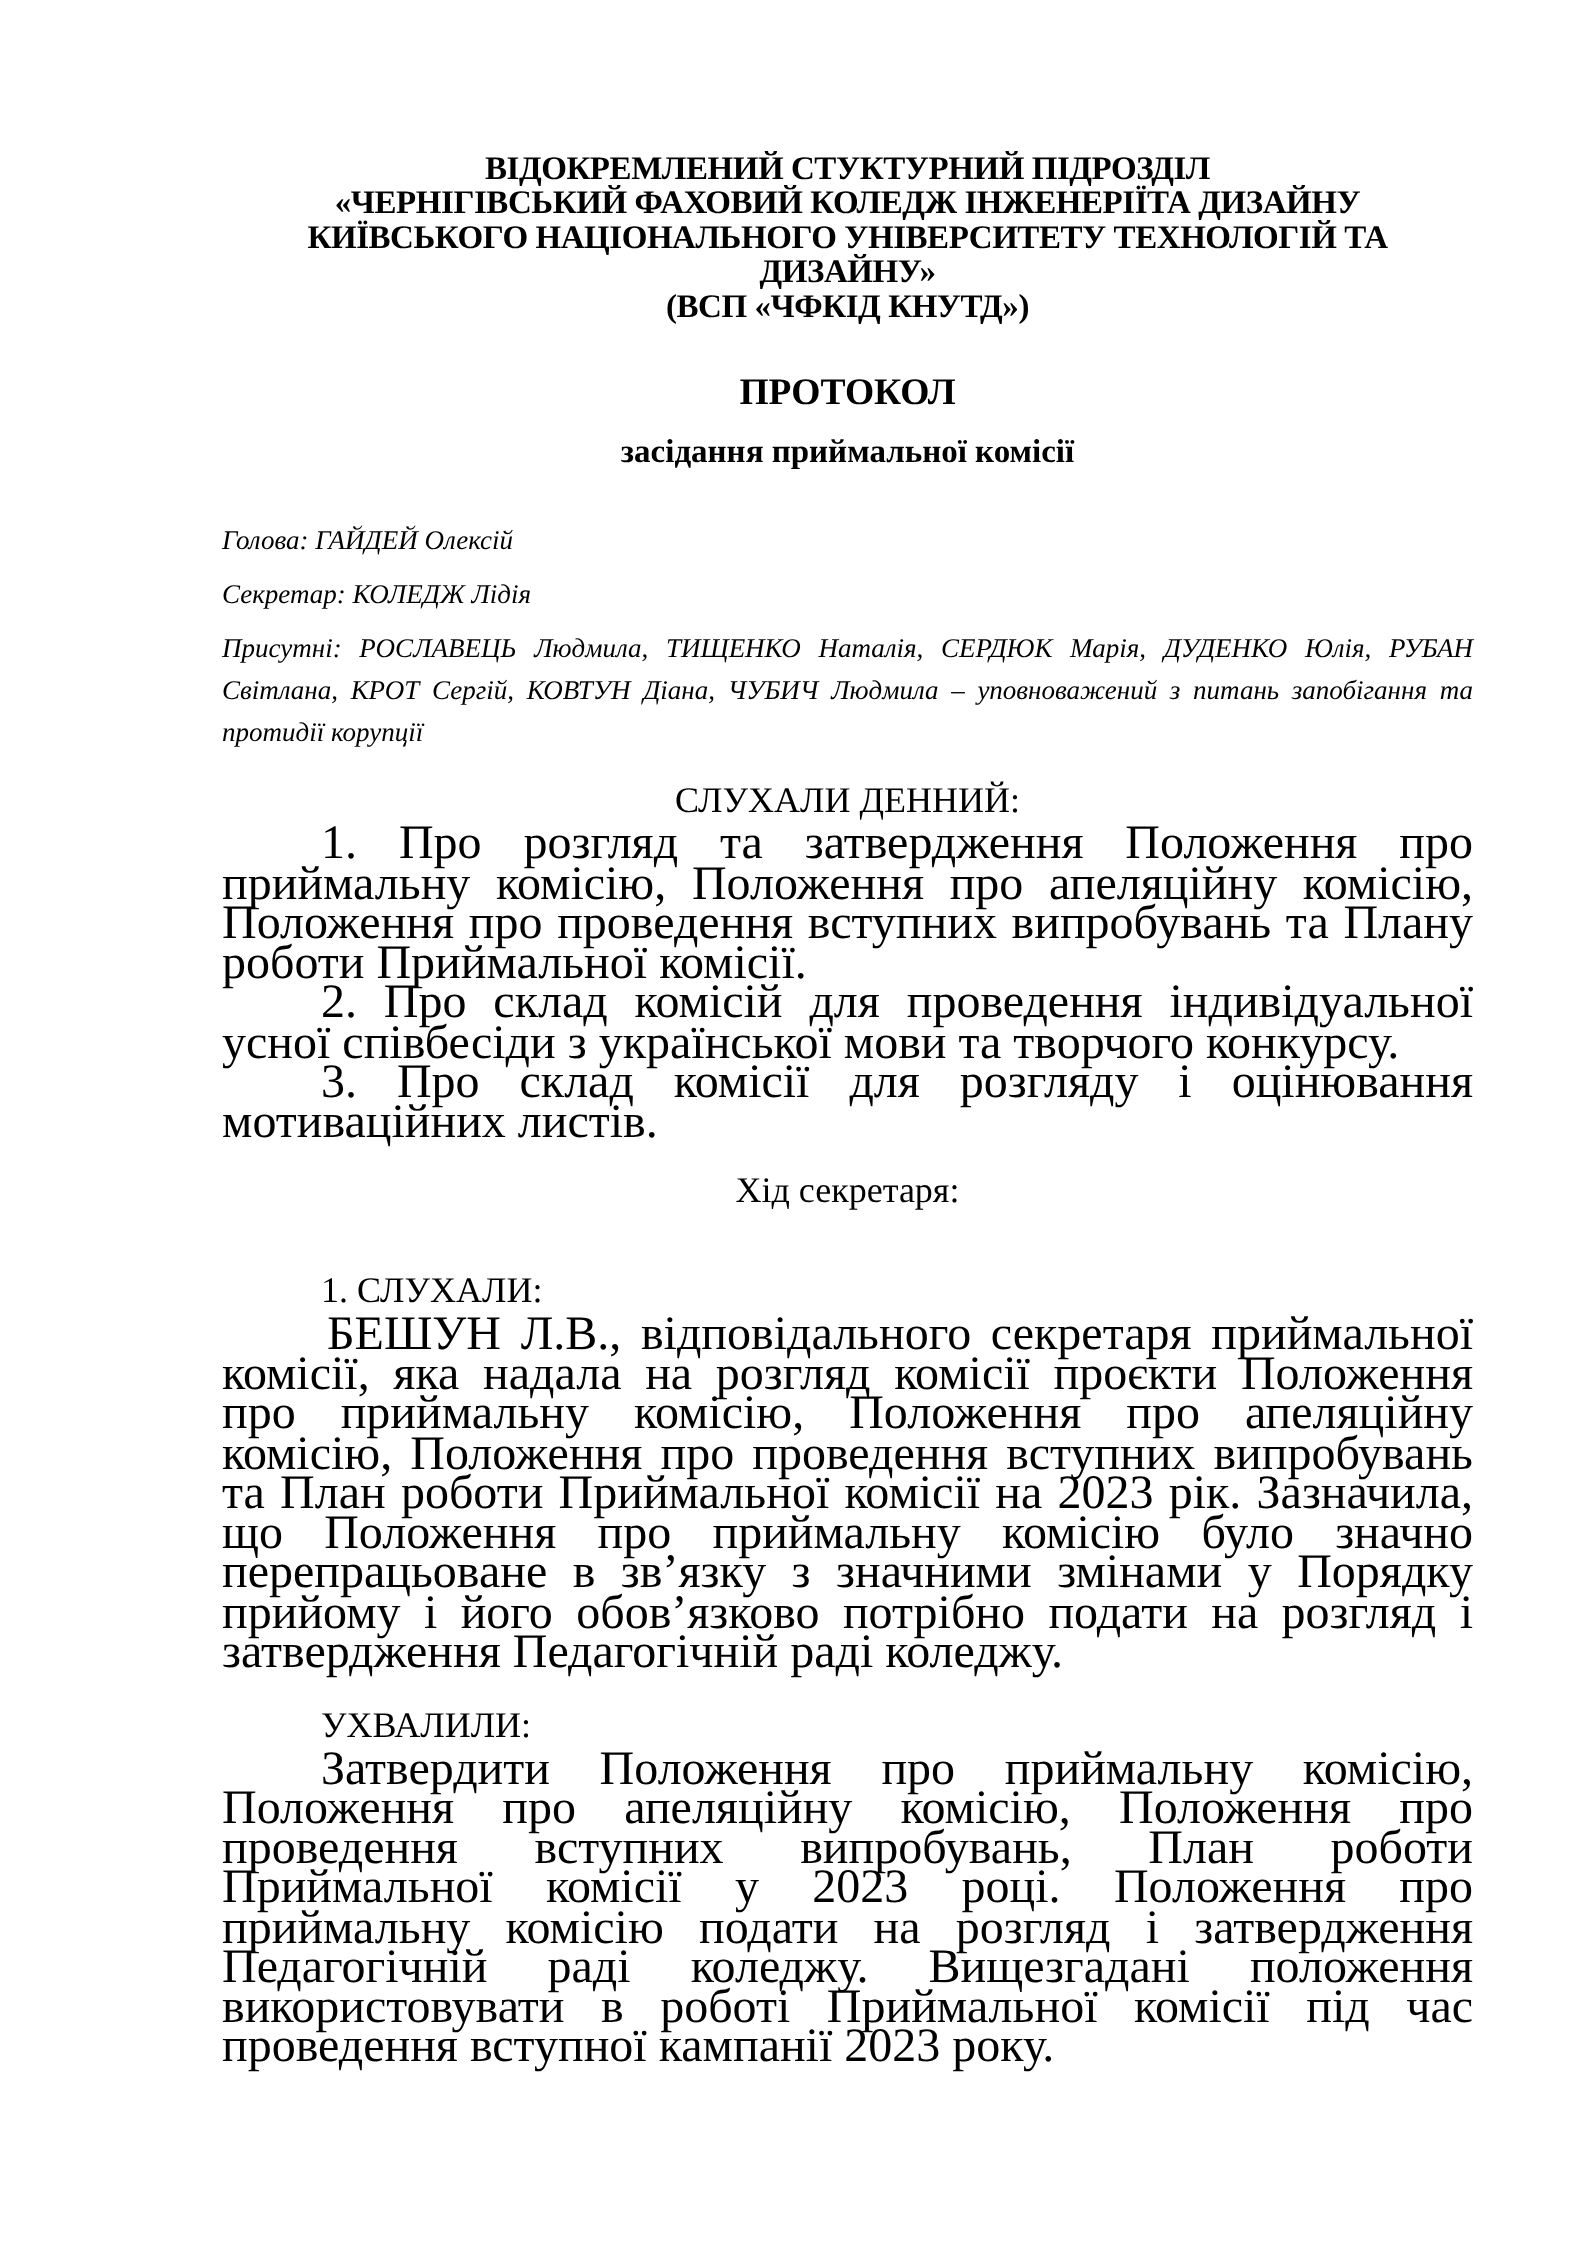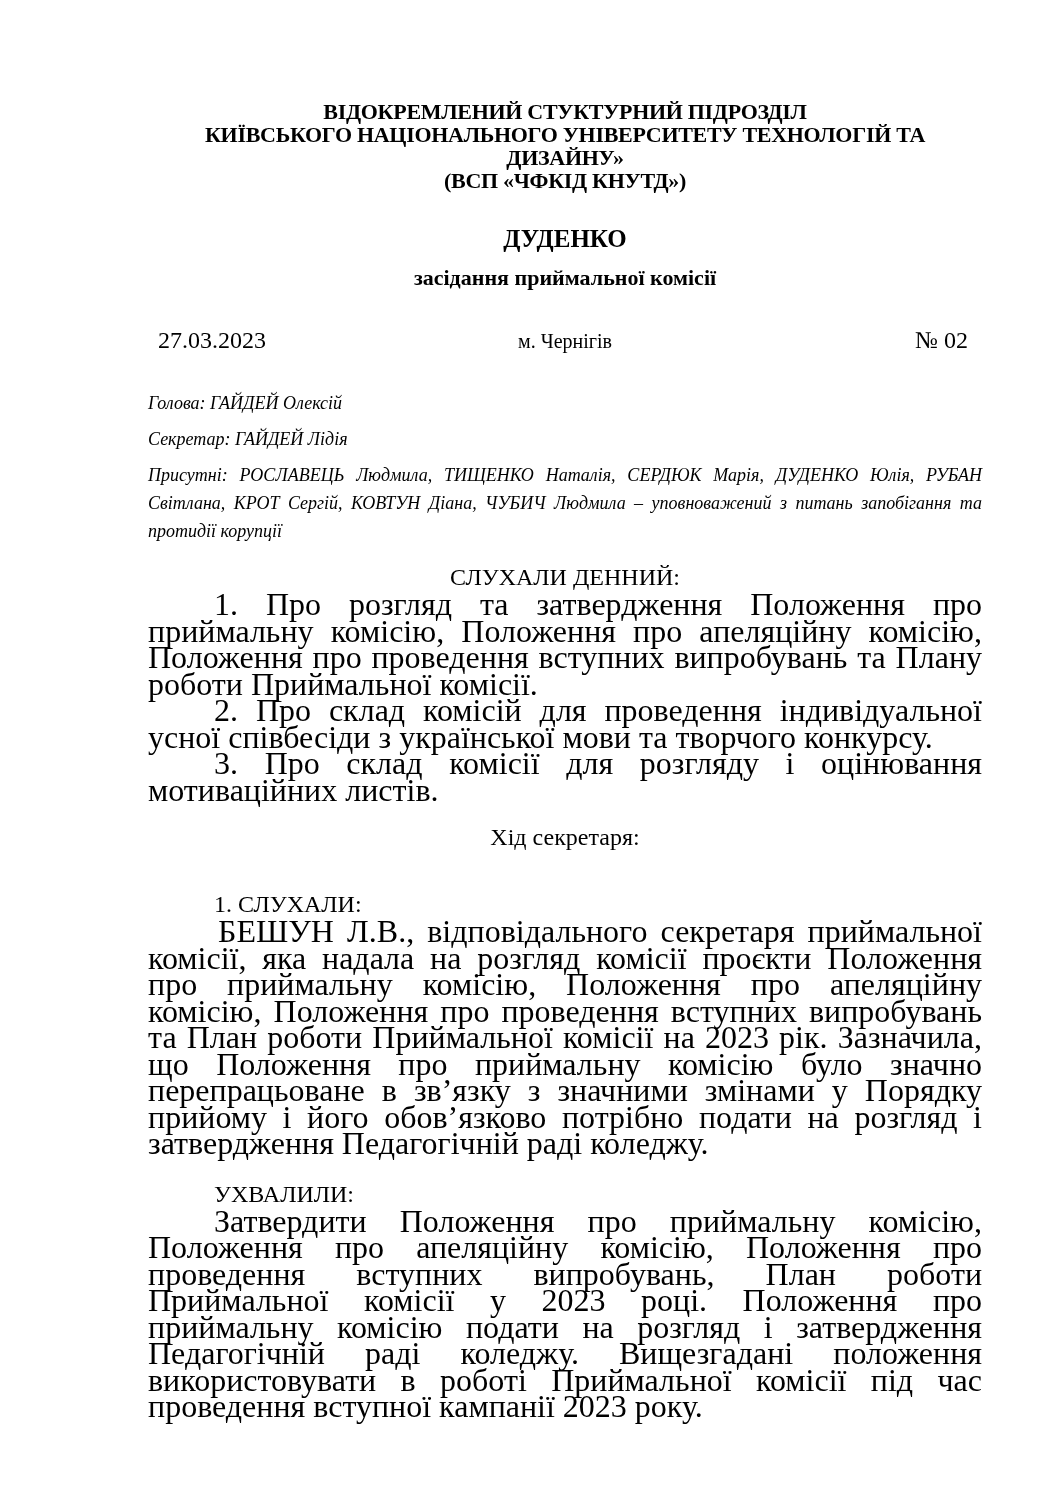--- a/index.html
+++ b/index.html
@@ -25,37 +25,33 @@
     .heard-label, .decided-label { margin: 0; font-size: 24px; line-height: 27px; padding-left: 66px; }
     .decided { margin-top: 24px; }
   </style>
 </head>
 <body>
 
 <div class="page">
 
   <div class="hdr">
     <div>ВІДОКРЕМЛЕНИЙ СТУКТУРНИЙ ПІДРОЗДІЛ</div>
+    <div>«ЧЕРНІГІВСЬКИЙ ФАХОВИЙ КОЛЕДЖ ІНЖЕНЕРІЇТА ДИЗАЙНУ</div>
     <div>КИЇВСЬКОГО НАЦІОНАЛЬНОГО УНІВЕРСИТЕТУ ТЕХНОЛОГІЙ ТА</div>
     <div>ДИЗАЙНУ»</div>
     <div>(ВСП «ЧФКІД КНУТД»)</div>
   </div>
 
-  <div class="title">ДУДЕНКО</div>
+  <div class="title">ПРОТОКОЛ</div>
   <div class="subtitle">засідання приймальної комісії</div>
 
-  <div class="meta-row">
-    <span class="meta-date">27.03.2023</span>
-    <span class="meta-city">м. Чернігів</span>
-    <span class="meta-num">№ 02</span>
-  </div>
 
   <div class="people">
     <p>Голова: ГАЙДЕЙ Олексій</p>
-    <p>Секретар: ГАЙДЕЙ Лідія</p>
+    <p>Секретар: КОЛЕДЖ Лідія</p>
     <p>Присутні: РОСЛАВЕЦЬ Людмила, ТИЩЕНКО Наталія, СЕРДЮК Марія, ДУДЕНКО Юлія, РУБАН Світлана, КРОТ Сергій, КОВТУН Діана, ЧУБИЧ Людмила – уповноважений з питань запобігання та протидії корупції</p>
   </div>
 
   <div class="agenda">
     <div class="center-head">СЛУХАЛИ ДЕННИЙ:</div>
     <p class="ind">1. Про розгляд та затвердження Положення про приймальну комісію, Положення про апеляційну комісію, Положення про проведення вступних випробувань та Плану роботи Приймальної комісії.</p>
     <p class="ind">2. Про склад комісій для проведення індивідуальної усної співбесіди з української мови та творчого конкурсу.</p>
     <p class="ind">3. Про склад комісії для розгляду і оцінювання мотиваційних листів.</p>
   </div>
 

